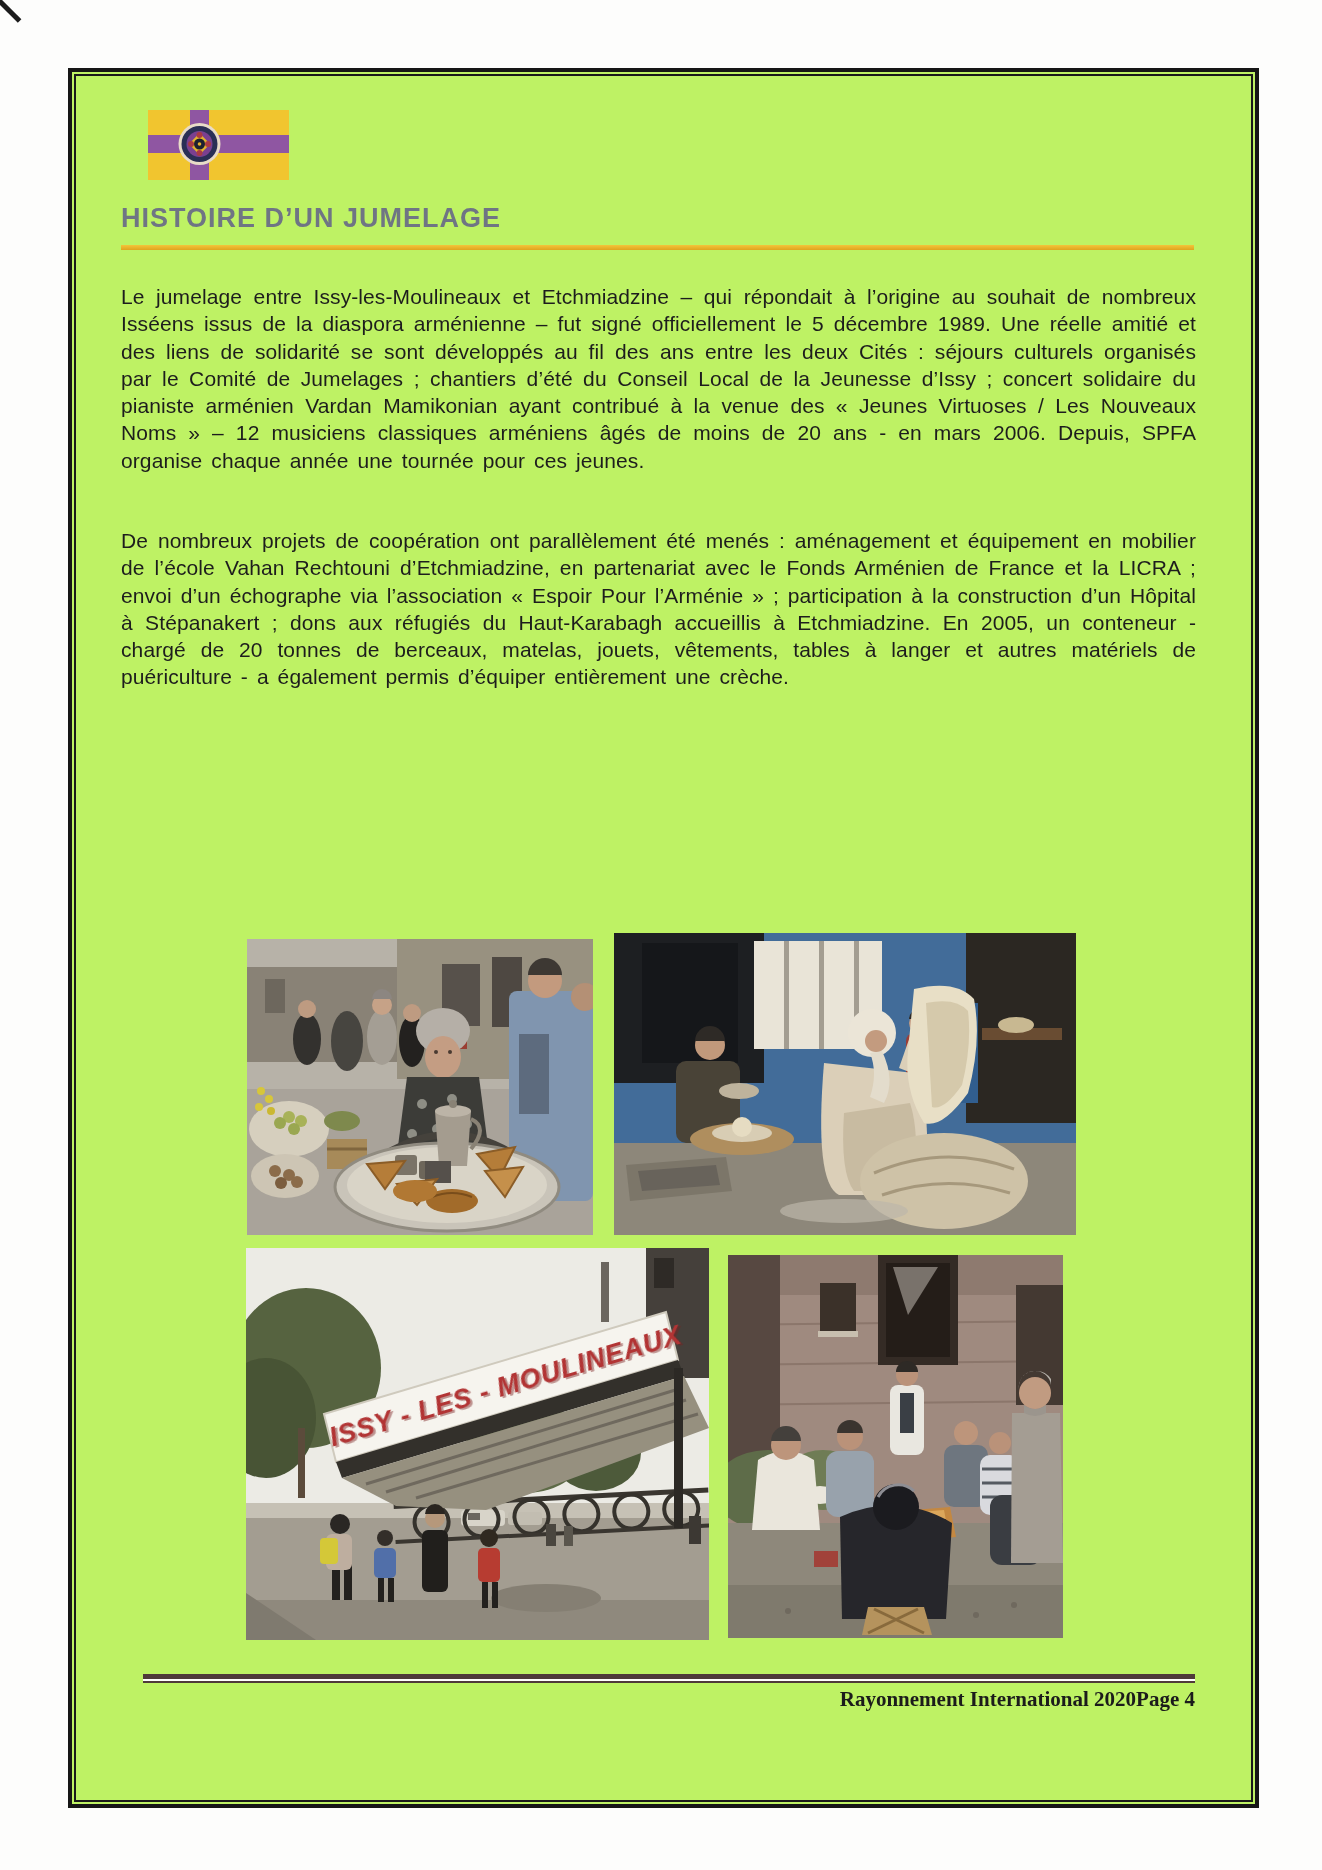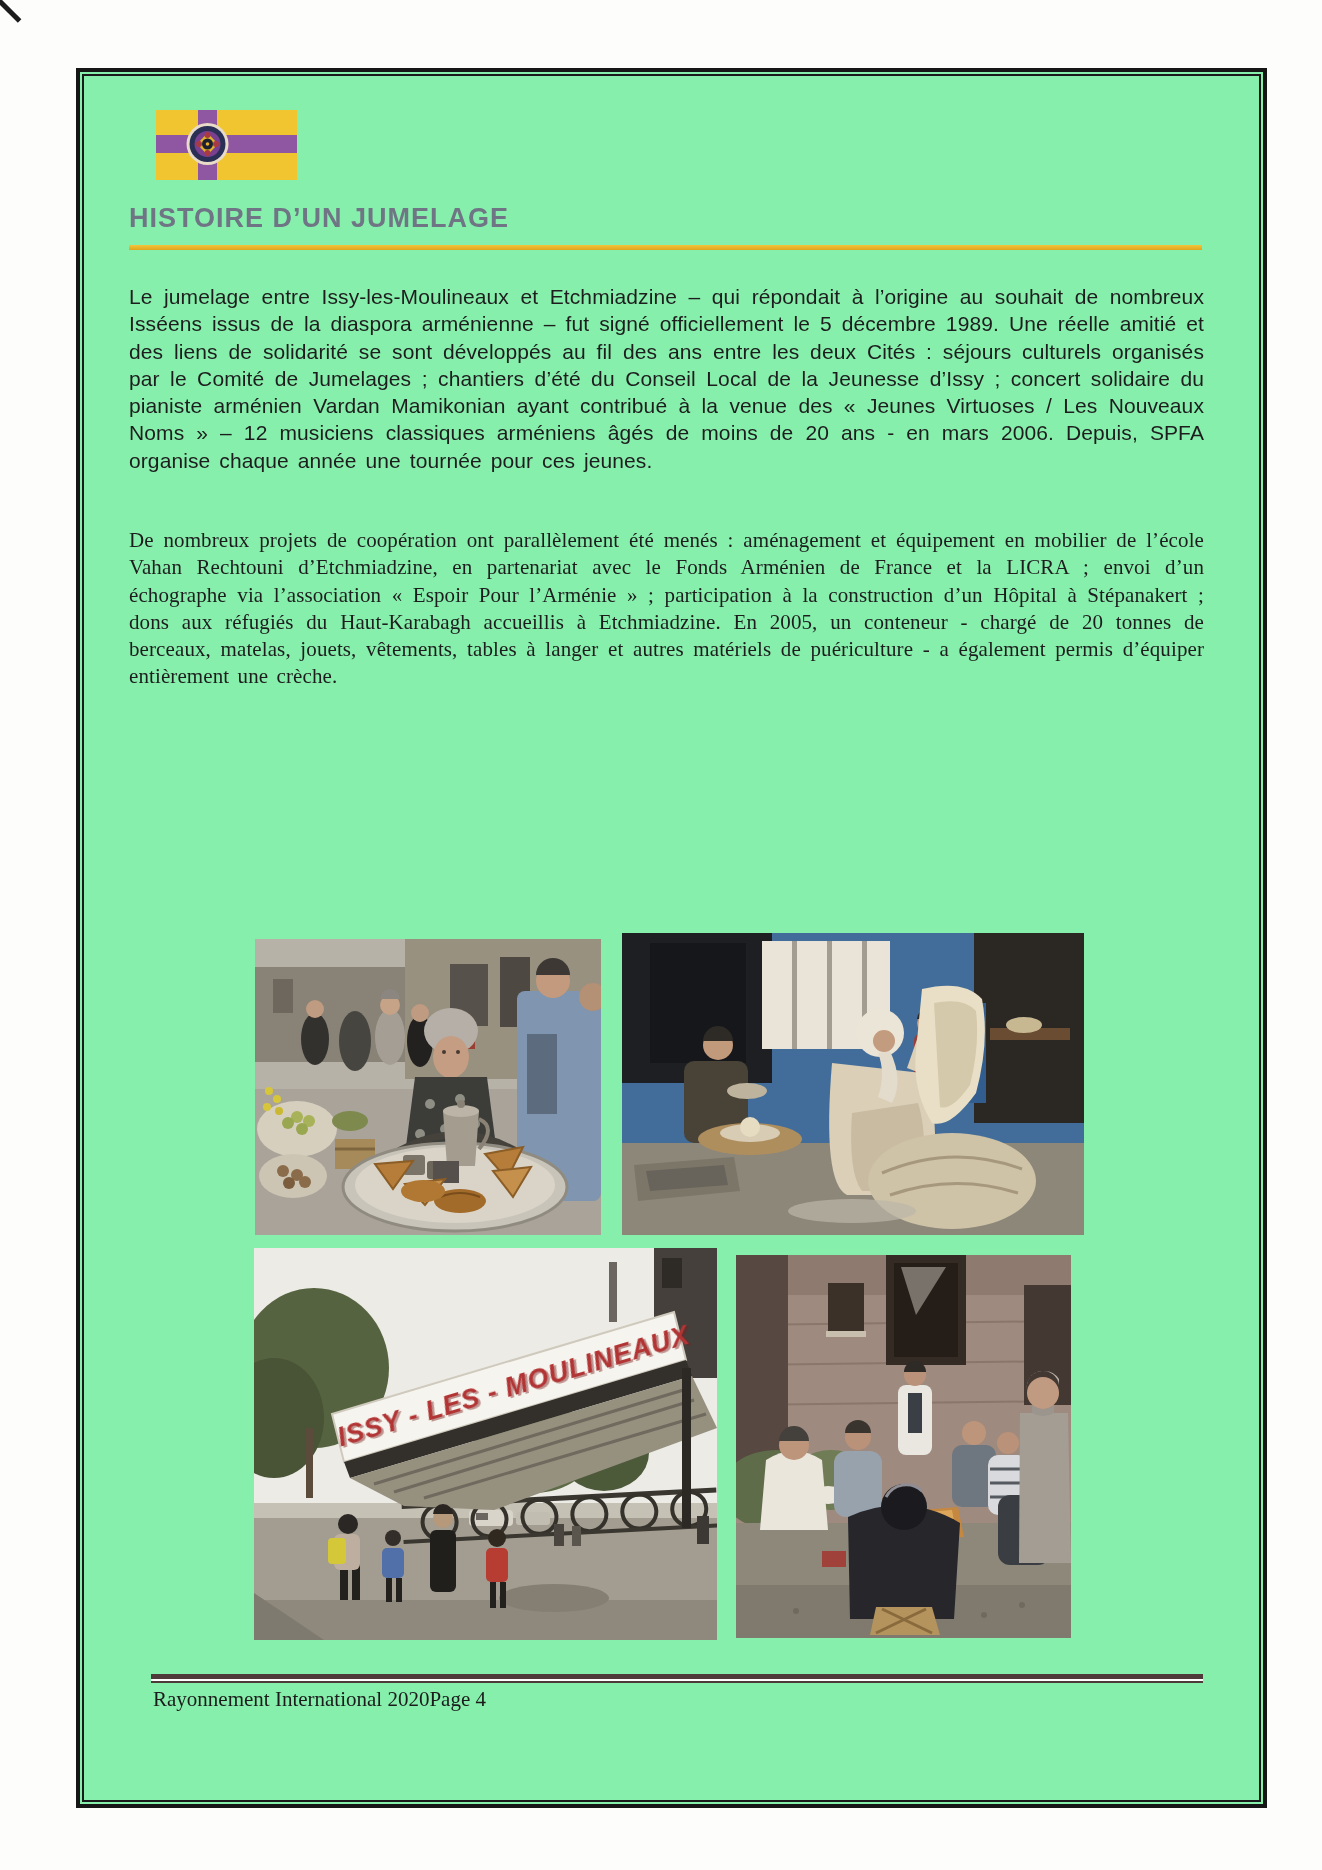--- a/index.html
+++ b/index.html
@@ -1,49 +1,49 @@
 <!DOCTYPE html>
 <html><head>
 <meta charset="utf-8">
 <style>
   html,body{margin:0;padding:0;background:#fdfdfc;}
   body{width:1322px;height:1870px;position:relative;overflow:hidden;
        font-family:"Liberation Sans",sans-serif;}
   .artifact{position:absolute;left:-6px;top:8px;width:30px;height:5px;background:#1c1c1c;
        transform:rotate(45deg);}
-  .frame{position:absolute;left:76px;top:68px;width:1183px;height:1732px;
-       border:4px solid #161616;background:#86efac;}
+  .frame{position:absolute;left:68px;top:68px;width:1183px;height:1732px;
+       border:4px solid #161616;background:#bef264;}
   .frame-inner{position:absolute;left:2px;top:2px;right:2px;bottom:2px;
        border:2px solid #1a1a1a;pointer-events:none;}
   .logo{position:absolute;left:76px;top:38px;width:141px;height:70px;}
   .logo svg{width:100%;height:100%;display:block;filter:blur(.3px);}
   .title{position:absolute;left:49px;top:131px;width:1073px;margin:0;
        font-size:27px;font-weight:bold;letter-spacing:1px;color:#6f7584;}
   .rule{position:absolute;left:49px;top:173px;width:1073px;height:5px;
        background:linear-gradient(#f3c53a,#dfa51e);}
   .para{position:absolute;left:49px;width:1075px;margin:0;
        font-size:21px;line-height:27.3px;color:#1d1d1d;text-align:justify;
        word-spacing:3px;letter-spacing:.1px;}
-  #p1{top:211px;} #p2{top:455px;font-family:Liberation Serif, serif;} #p3{top:668px;} #p4{top:776px;}
+  #p1{top:211px;} #p2{top:455px;} #p3{top:668px;} #p4{top:776px;}
   .photo{position:absolute;overflow:hidden;background:#9a958a;}
   .photo svg{width:100%;height:100%;display:block;filter:blur(.45px) saturate(.92);}
   #photo1{left:175px;top:867px;width:346px;height:296px;}
   #photo2{left:542px;top:861px;width:462px;height:302px;}
   #photo3{left:174px;top:1176px;width:463px;height:392px;}
   #photo4{left:656px;top:1183px;width:335px;height:383px;}
   .sign-text{position:absolute;left:84px;top:167px;width:350px;height:46px;
        transform:rotate(-16.5deg);transform-origin:0 50%;
        font-size:27px;line-height:46px;font-weight:bold;font-style:italic;
        letter-spacing:1px;color:#b23434;text-align:center;white-space:nowrap;
        text-shadow:2px 2px 0 rgba(122,32,32,.45);filter:blur(.3px);}
   .footer-bar{position:absolute;left:71px;top:1602px;width:1052px;height:9px;
        background:linear-gradient(#4f3a3a 0 5px,#fefefe 5px 7px,#4f3a3a 7px 9px);}
   .footer-text{position:absolute;left:73px;top:1615px;width:1050px;
        font-family:"Liberation Serif",serif;font-size:21px;color:#1b1b1b;
-       display:flex;justify-content:flex-start;}
+       display:flex;justify-content:flex-end;font-weight:bold;}
 </style>
 </head>
 <body>
 
 <div class="artifact"></div>
 
 <div class="frame">
   <div class="frame-inner"></div>
 
   <div class="logo">

